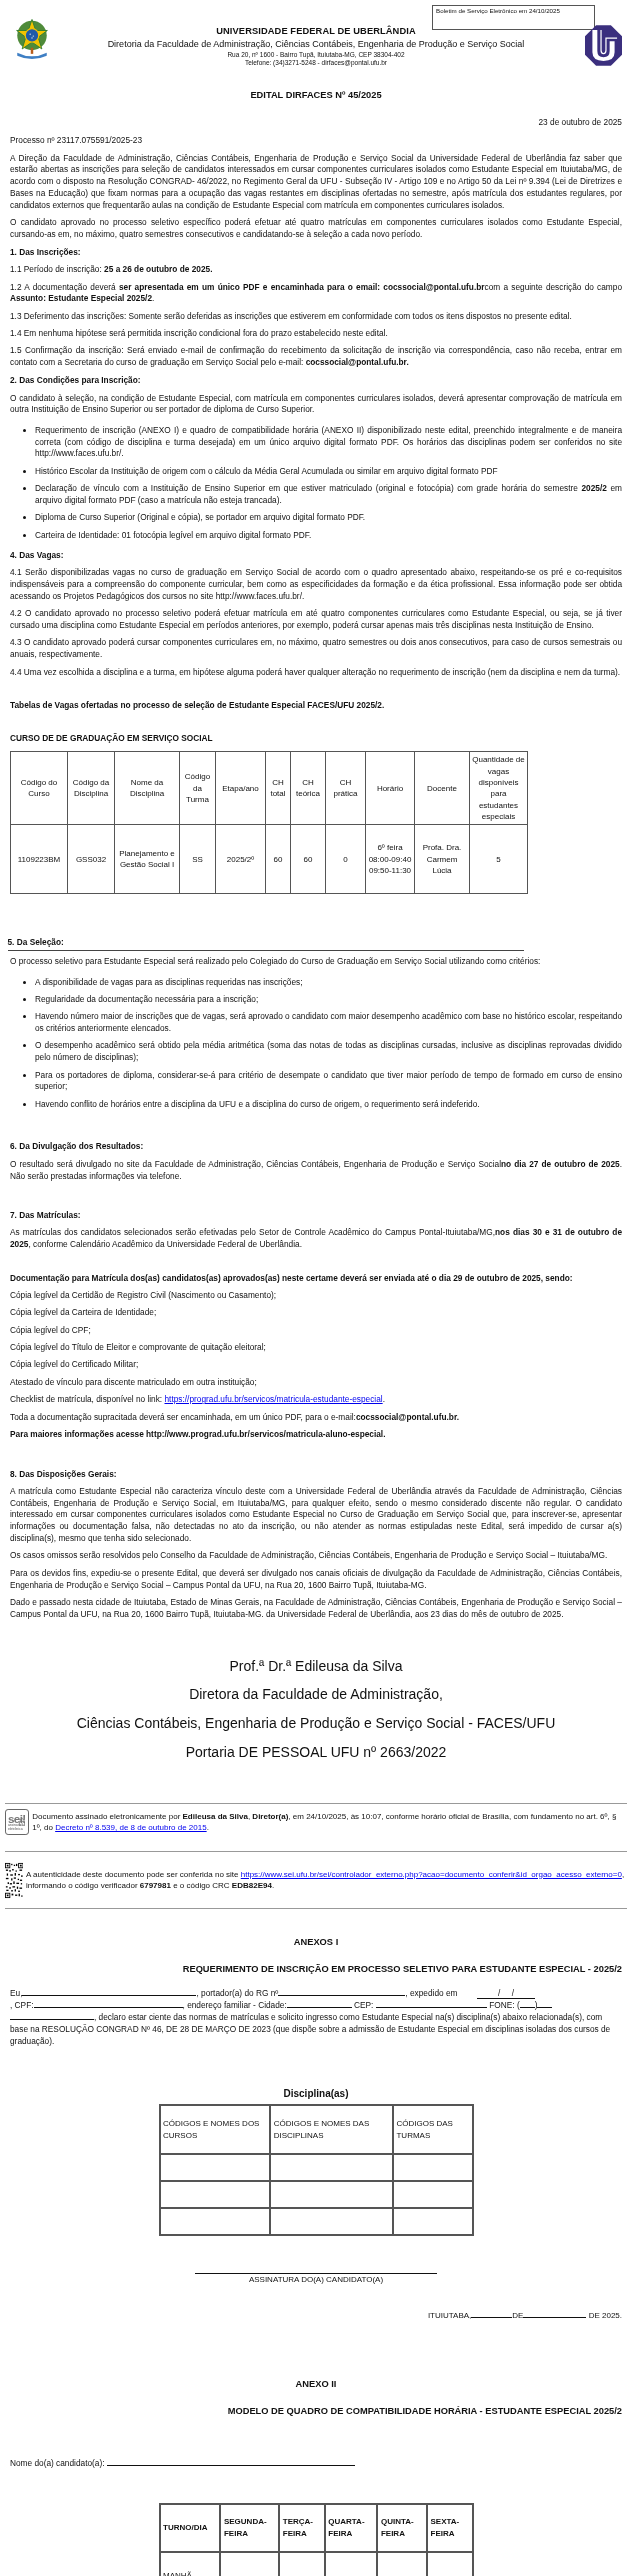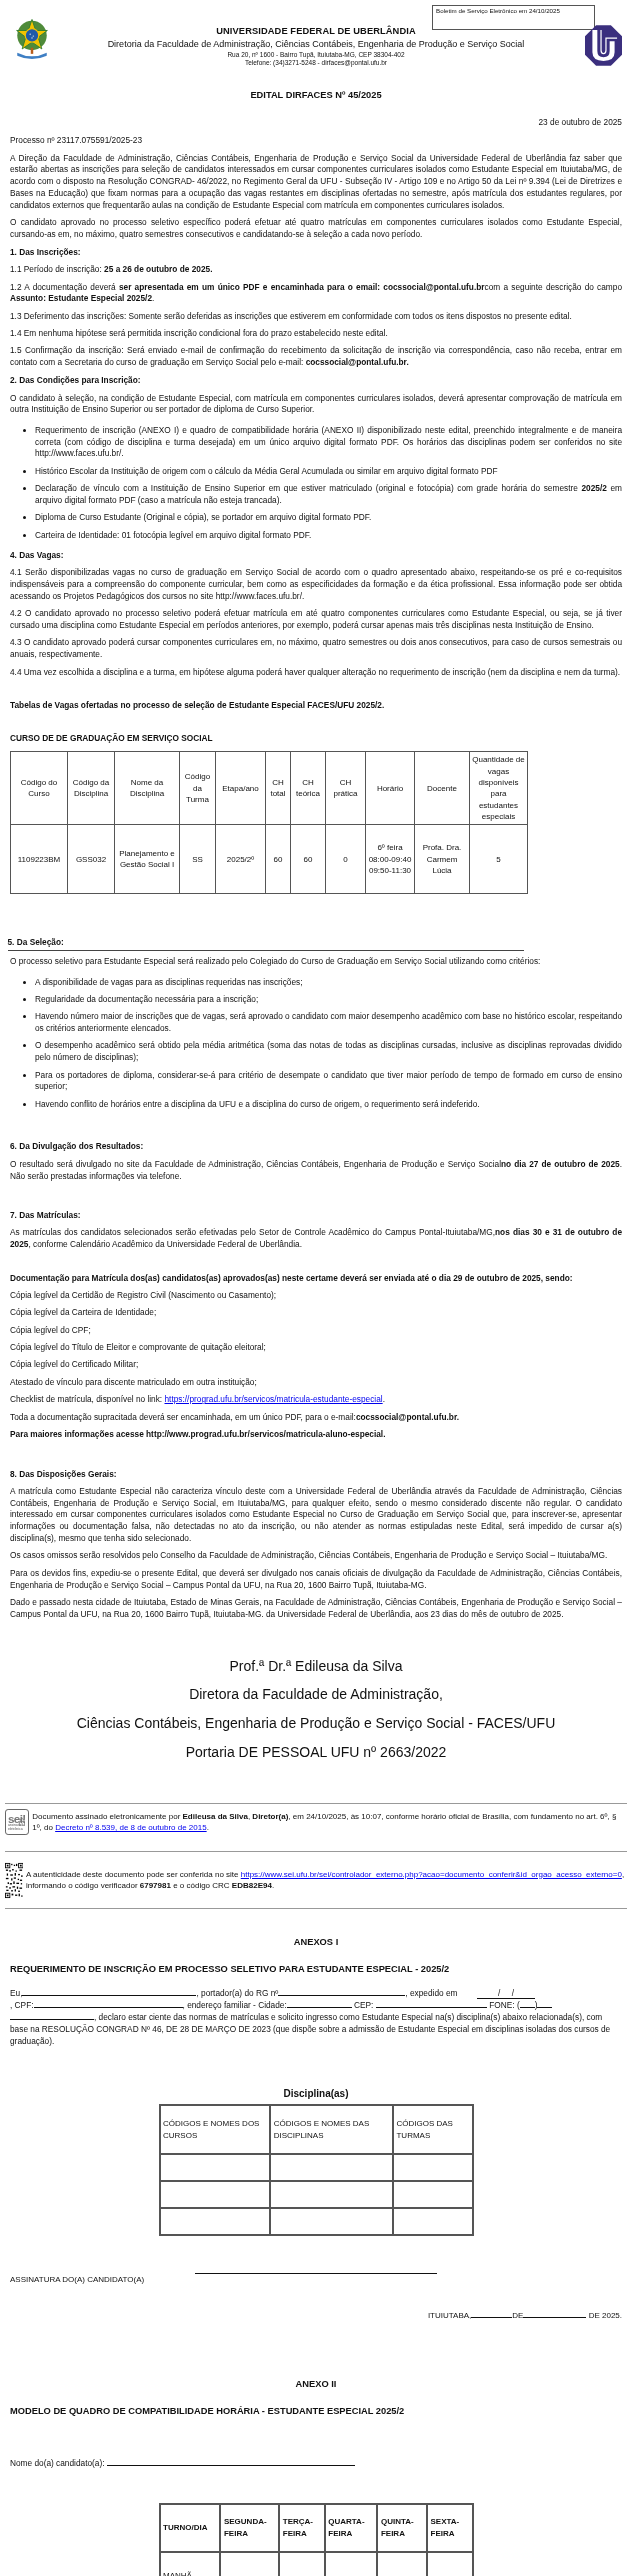--- a/index.html
+++ b/index.html
@@ -40,26 +40,26 @@
   .section-rule { border-bottom: 1.2px solid #444; width: 516px; margin: 0 0 5px -2.5px; padding-bottom: 1.2px; }
   .sign-block { text-align: center; margin-top: 31px; line-height: 2.05; font-size: 14px; }
   .sei-block { border-top: 0.6px solid #999; margin: 37px -5px 0; padding: 5px 0 3.7px; display: flex; align-items: center; gap: 3.7px; font-size: 8px; }
   .sei-logo { width: 28px; height: 26px; border: 1.2px solid #666; border-radius: 3.1px; display: flex; flex-direction: column; align-items: flex-start; justify-content: center; padding: 0.6px 1.9px; position: relative; }
   .sei-word { font-weight: bold; color: #777; font-size: 11.7px; line-height: 1; letter-spacing: -0.6px; }
   .sei-sub { font-size: 3.4px; color: #555; line-height: 1.1; }
   .sei-lock { position: absolute; right: 2.5px; top: 7.4px; width: 6.2px; height: 8.6px; }
   .qr-block { border-top: 0.6px solid #999; border-bottom: 0.6px solid #999; margin: 12px -5px; padding: 3.7px 0 3.7px; display: flex; align-items: center; gap: 2.5px; font-size: 8px; }
   .qr { width: 26px; height: 49px; }
   .anexo-title { text-align: center; font-weight: bold; font-size: 9.3px; margin: 27px 0 13.6px; }
-  .anexo-sub { text-align: left; font-weight: bold; font-size: 9.3px; margin: 0 0 11px; }
+  .anexo-sub { text-align: right; font-weight: bold; font-size: 9.3px; margin: 0 0 11px; }
   .form-line { display: inline-block; border-bottom: 0.6px solid #111; height: 8px; vertical-align: baseline; }
   .disc-title { text-align: center; font-weight: bold; margin: 40px 0 2.5px; font-size: 10px; }
   table.form { border-collapse: separate; border-spacing: 0.6px; border: 0.6px solid #555; margin: 0 auto; font-size: 8px; }
   table.form td { border: 0.6px solid #555; padding: 1.2px 2.5px; }
-  .assin { text-align: left; margin-top: 37px; font-size: 8px; }
+  .assin { text-align: center; margin-top: 37px; font-size: 8px; }
   .assin-line { width: 242px; margin: 0 auto; border-top: 0.6px solid #111; }
   .city-date { text-align: right; margin-top: 25px; font-size: 8px; }
 </style>
 </head>
 <body>
 
 <div class="page">
 
   <div class="header">
     <svg class="coat" viewBox="0 0 58 70">
@@ -103,21 +103,21 @@
     <p>1.4  Em nenhuma hipótese será permitida inscrição condicional fora do prazo estabelecido neste edital.</p>
     <p><span>1.5  Confirmação da inscrição: Será enviado e-mail de confirmação do recebimento da solicitação de inscrição via correspondência, caso não receba, entrar em contato com a Secretaria do curso  de graduação em Serviço Social pelo e-mail: </span><span class="b">cocssocial@pontal.ufu.br.</span></p>
 
     <h3>2. Das Condições para Inscrição:</h3>
     <p>O candidato à seleção, na condição de Estudante Especial, com matrícula em componentes curriculares isolados, deverá apresentar comprovação de matrícula em outra Instituição de Ensino Superior ou ser portador de diploma de Curso Superior.</p>
 
     <ul>
       <li>Requerimento de inscrição (ANEXO I) e quadro de compatibilidade horária (ANEXO II) disponibilizado neste edital, preenchido integralmente e de maneira correta (com código de disciplina e turma desejada) em um único arquivo digital formato PDF. Os horários das disciplinas podem ser conferidos no site http://www.faces.ufu.br/.</li>
       <li>Histórico Escolar da Instituição de origem com o cálculo da Média Geral Acumulada ou similar em arquivo digital formato PDF</li>
       <li><span>Declaração de vínculo com a Instituição de Ensino Superior em que estiver matriculado (original e fotocópia) com grade horária do semestre </span><span class="b">2025/2</span><span> em arquivo digital formato PDF (caso a matrícula não esteja trancada).</span></li>
-      <li>Diploma de Curso Estudante (Original e cópia), se portador em arquivo digital formato PDF.</li>
+      <li>Diploma de Curso Superior (Original e cópia), se portador em arquivo digital formato PDF.</li>
       <li>Carteira de Identidade: 01 fotocópia legível em arquivo digital formato PDF.</li>
     </ul>
 
     <h3>4. Das Vagas:</h3>
     <p>4.1 Serão disponibilizadas vagas no curso de graduação em Serviço Social de acordo com o quadro apresentado abaixo, respeitando-se os pré e co-requisitos indispensáveis para a compreensão do componente curricular, bem como as especificidades da formação e da ética profissional. Essa informação pode ser obtida acessando os Projetos Pedagógicos dos cursos no site http://www.faces.ufu.br/.</p>
     <p>4.2 O candidato aprovado no processo seletivo poderá efetuar matrícula em até quatro componentes curriculares como Estudante Especial, ou seja, se já tiver cursado uma disciplina como Estudante Especial em períodos anteriores, por exemplo, poderá cursar apenas mais três disciplinas nesta Instituição de Ensino.</p>
     <p>4.3 O candidato aprovado poderá cursar componentes curriculares em, no máximo, quatro semestres ou dois anos consecutivos, para caso de cursos semestrais ou anuais, respectivamente.</p>
     <p>4.4 Uma vez escolhida a disciplina e a turma, em hipótese alguma poderá haver qualquer alteração no requerimento de inscrição (nem da disciplina e nem da turma).</p>
     <div class="spacer-lg"></div>
     <p class="b">Tabelas de Vagas ofertadas no processo de seleção de Estudante Especial FACES/UFU 2025/2.</p>

